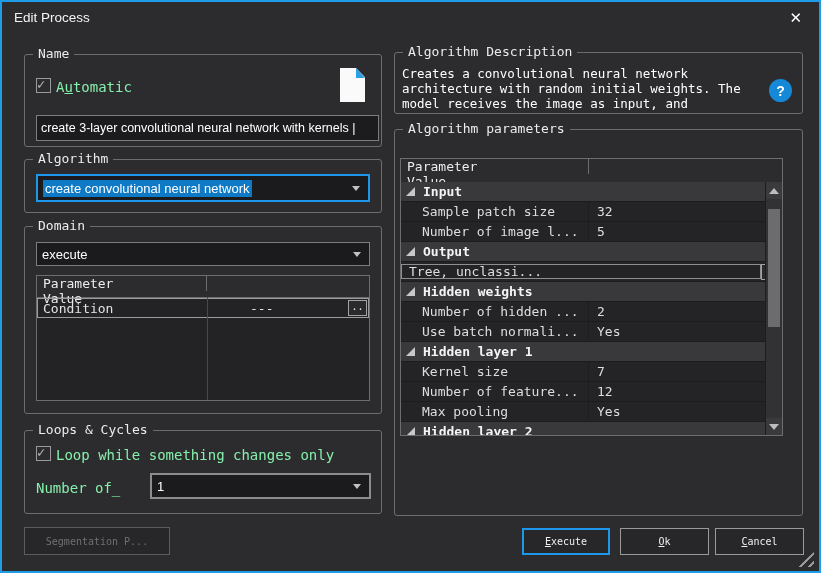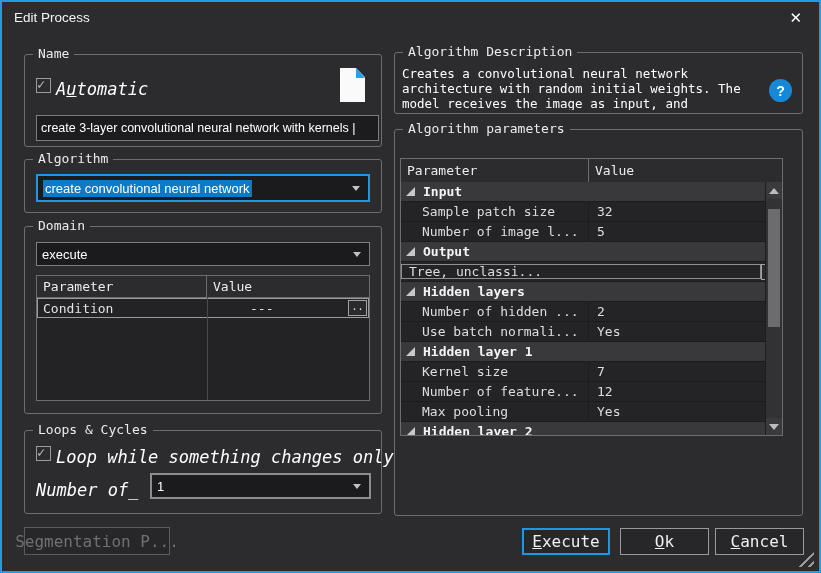--- a/index.html
+++ b/index.html
@@ -8,40 +8,40 @@
     background:#2c2c2f; border:2px solid #1f9ce8; overflow:hidden;
     font-family:"DejaVu Sans Mono", monospace; color:#ececec;
   }
   .titlebar{position:absolute;left:0;top:0;right:0;height:32px;}
   .title-text{position:absolute;left:12px;top:8px;font:13.5px "Liberation Sans",sans-serif;color:#f4f4f4;}
   .close-x{position:absolute;right:17px;top:7px;font:15px "Liberation Sans",sans-serif;color:#fff;cursor:default;}
   .grp{position:absolute;border:1px solid #6d6d6f;border-radius:3px;}
   .grp-label{position:absolute;top:-9px;left:8px;background:#2c2c2f;padding:0 5px;font-size:13px;line-height:16px;color:#ececec;white-space:nowrap;}
   .cb{position:absolute;width:15px;height:15px;box-sizing:border-box;border:1px solid #9a9a9c;background:#2c2c2f;}
   .cb .chk{position:absolute;left:0px;top:-3px;font-size:14px;font-weight:bold;color:#b4b4b6;}
-  .cb-label{position:absolute;font-size:17px;color:#ffffff;white-space:nowrap;font-style:italic;}
+  .cb-label{position:absolute;font-size:14px;color:#86efac;white-space:nowrap;}
   .u{text-decoration:underline;}
   .text-input{position:absolute;box-sizing:border-box;background:#1c1c1e;border:1px solid #7d7d7f;
     font:12.5px "Liberation Sans",sans-serif;color:#fff;display:flex;align-items:center;
     padding:0 4px;white-space:nowrap;overflow:hidden;}
   .combo{position:absolute;box-sizing:border-box;background:#1b1b1d;border:1px solid #7d7d7f;
     display:flex;align-items:center;padding:0 22px 0 5px;font:13px "Liberation Sans",sans-serif;color:#fff;white-space:nowrap;overflow:hidden;}
   .combo.focused{border:2px solid #1c97ea;}
   .combo.thick{border-width:2px;border-color:#8d8d8f;}
   .sel-text{background:#0e79c4;color:#fff;padding:1px 2px;}
   .darr{position:absolute;right:8px;top:50%;margin-top:-2px;width:0;height:0;
     border-left:4px solid transparent;border-right:4px solid transparent;border-top:5px solid #c2c2c4;}
   .doc-icon{position:absolute;width:25px;height:34px;}
   .doc-page{position:absolute;inset:0;background:#fafafa;clip-path:polygon(0 0,64% 0,100% 27%,100% 100%,0 100%);box-shadow:2px 2px 0 rgba(0,0,0,0.35);}
   .doc-fold{position:absolute;right:0;top:0;width:9px;height:10px;background:#2b9fe6;clip-path:polygon(0 0,100% 100%,0 100%);}
   .help-icon{position:absolute;width:23px;height:23px;border-radius:50%;background:#1688d8;color:#fff;
     font:bold 14px "Liberation Sans",sans-serif;display:flex;align-items:center;justify-content:center;}
   
   .tbl{position:absolute;box-sizing:border-box;border:1px solid #6d6d6f;background:#232326;overflow:hidden;}
-  .tbl-head{display:flex;height:21px;background:#2c2c2f;border-bottom:1px solid #6d6d6f;font-size:13px;color:#ececec;}
+  .tbl-head{display:flex;height:21px;background:#2c2c2f;border-bottom:1px solid #6d6d6f;font-size:13px;color:#ececec;flex-direction:column;}
   .tbl-head .hc{display:flex;align-items:center;padding-left:6px;box-sizing:border-box;}
   .dt-vline{position:absolute;top:0;bottom:0;width:1px;background:#49494c;}
   .dt-row{display:flex;height:20px;align-items:center;font-size:13px;color:#e2e2e4;position:relative;box-sizing:border-box;gap:36px;}
   .dt-row.selected{outline:1px solid #9c9c9e;outline-offset:-1px;}
   .dt-param{width:170px;padding-left:6px;box-sizing:border-box;overflow:hidden;white-space:nowrap;}
   .dt-value{flex:1;padding-left:7px;overflow:hidden;white-space:nowrap;}
   .dots-btn{box-sizing:border-box;width:19px;height:16px;margin-right:2px;border:1px solid #a2a2a4;background:#2a2a2d;
     color:#e8e8ea;font-size:10px;line-height:11px;text-align:center;cursor:default;}
   
   .pt-body{position:absolute;left:0;right:0;top:23px;bottom:0;overflow:hidden;background:#e5e5e5;}
@@ -55,21 +55,21 @@
   .pt-value.sel-cell{outline:1px solid #8f8f91;outline-offset:-1px;}
   
   .sbar{position:absolute;right:0;top:23px;bottom:0;width:16px;background:#323235;border-left:1px solid #1d1d1f;}
   .sbtn{position:absolute;left:0;right:0;height:17px;display:flex;align-items:center;justify-content:center;background:#3a3a3d;}
   .sbtn.up{top:0;} .sbtn.down{bottom:0;}
   .tri-up{width:0;height:0;border-left:5px solid transparent;border-right:5px solid transparent;border-bottom:6px solid #bdbdbf;}
   .tri-down{width:0;height:0;border-left:5px solid transparent;border-right:5px solid transparent;border-top:6px solid #bdbdbf;}
   .sthumb{position:absolute;left:2px;right:2px;top:27px;height:118px;background:#6c6c6f;}
   
   .btn{position:absolute;box-sizing:border-box;background:#27272a;border:1px solid #9a9a9c;color:#f0f0f2;
-    font-size:16px;display:flex;align-items:center;justify-content:center;cursor:default;white-space:nowrap;}
+    font-size:10px;display:flex;align-items:center;justify-content:center;cursor:default;white-space:nowrap;}
   .btn.default{border:2px solid #1c97ea;}
   .btn.disabled{border-color:#5c5c5e;color:#707073;}
   .grip{position:absolute;right:5px;bottom:4px;width:17px;height:15px;
     background:repeating-linear-gradient(135deg,#9a9a9c 0 2px,transparent 2px 6px);
     clip-path:polygon(100% 0,100% 100%,0 100%);}
   .desc-lines{position:absolute;left:7px;top:13px;width:372px;height:44px;overflow:hidden;font-size:12.5px;color:#ffffff;}
   .desc-lines div{height:15px;line-height:15px;white-space:nowrap;}
 </style>
 </head>
 <body>
@@ -172,21 +172,21 @@
           <div class="pt-row group">
             <span class="exp-icon"></span>
             <span class="pt-group-label">Output</span>
           </div>
           <div class="pt-row item">
             <div class="pt-value sel-cell">Tree, unclassi...</div>
             <div class="dots-btn">..</div>
           </div>
           <div class="pt-row group">
             <span class="exp-icon"></span>
-            <span class="pt-group-label">Hidden layers</span>
+            <span class="pt-group-label">Hidden weights</span>
           </div>
           <div class="pt-row item">
             <div class="pt-param">Number of hidden ...</div>
             <div class="pt-value">2</div>
           </div>
           <div class="pt-row item">
             <div class="pt-param">Use batch normali...</div>
             <div class="pt-value">Yes</div>
           </div>
           <div class="pt-row group">

